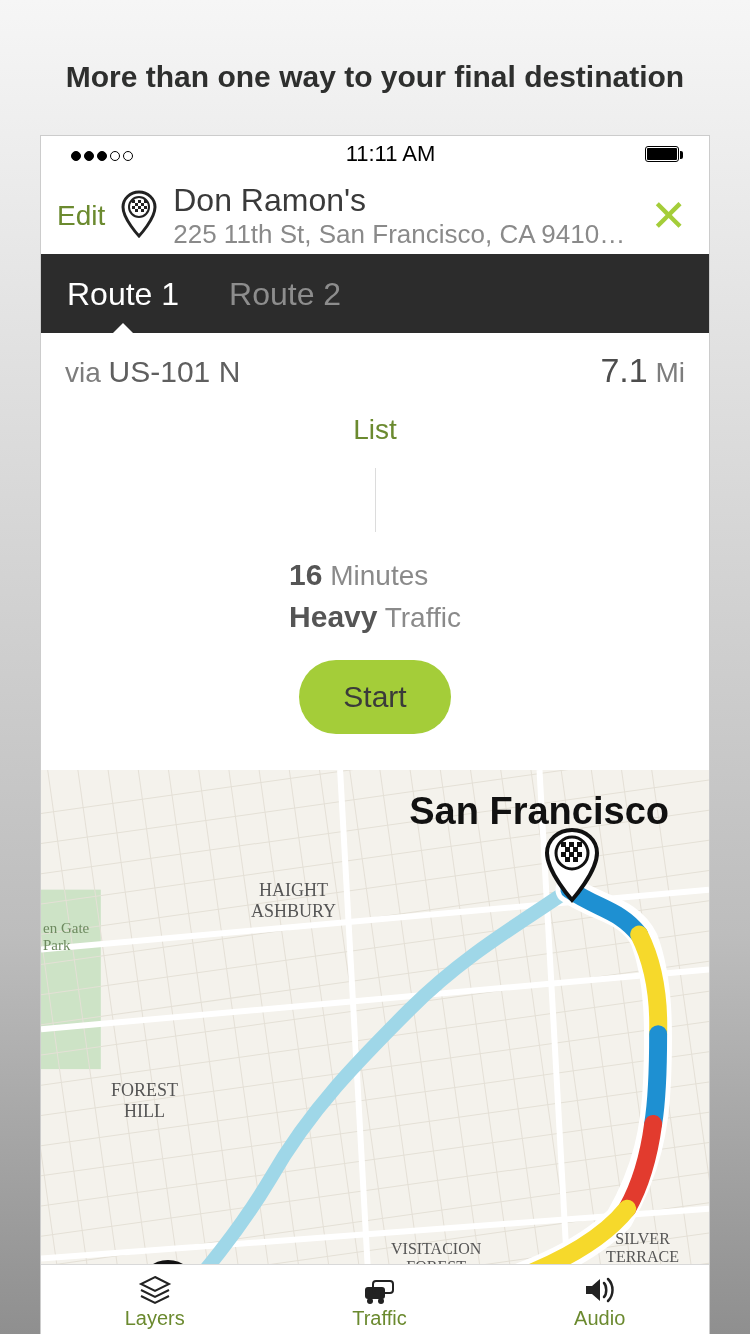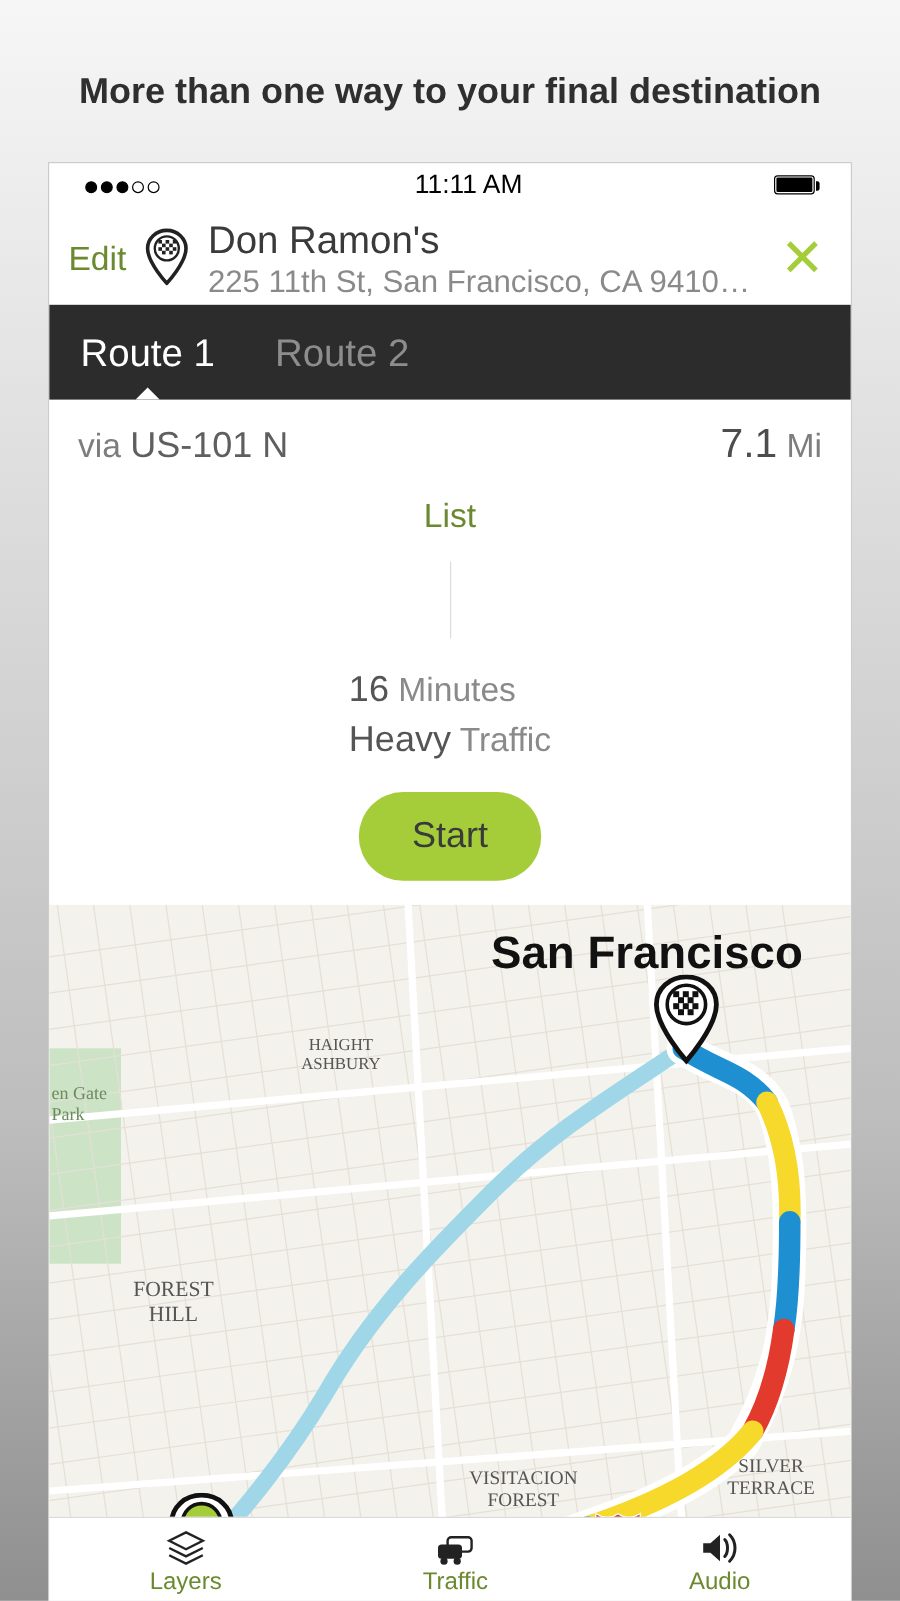--- a/index.html
+++ b/index.html
@@ -29,30 +29,30 @@
 .dest .addr { font-size:26px; color:#8a8a8a; white-space:nowrap; overflow:hidden; text-overflow:ellipsis; }
 .dest .close { color:#a4cd39; font-size:44px; font-weight:300; line-height:1; padding:0 6px; }
 
 
 .tabs { background:#2c2c2c; display:flex; gap:50px; padding: 22px 26px 20px; position:relative; }
 .tab { color:#8d8d8d; font-size:32px; font-weight:300; position:relative; }
 .tab.active { color:#fff; font-weight:400; }
 .tab.active::after { content:""; position:absolute; left:50%; transform:translateX(-50%); bottom:-20px; border:10px solid transparent; border-bottom-color:#fff; }
 
 
-.rinfo { background:#fff; padding: 18px 24px 20px; }
+.rinfo { background:#fff; padding: 18px 24px 36px; }
 .rline1 { display:flex; align-items:baseline; justify-content:space-between; color:#7d7d7d; font-size:28px; }
 .rline1 .via { font-weight:300; }
 .rline1 .via b { color:#5f5f5f; font-weight:400; font-size:30px; }
 .rline1 .dist b { color:#4d4d4d; font-size:34px; font-weight:400; }
 .rline2 { display:flex; align-items:center; margin-top:24px; gap:22px;flex-direction:column; }
 .rline2 .list { color:#6b8a2f; font-size:28px; font-weight:300; }
 .rline2 .vr { width:1px; height:64px; background:#dcdcdc; }
 .rline2 .meta { flex:1; color:#8a8a8a; font-size:28px; line-height:1.4; font-weight:300; }
-.rline2 .meta b { color:#555; font-weight:400; font-size:30px; }
+.rline2 .meta b { color:#555; font-weight:700; font-size:30px; }
 .rline2 .start { background:#a4cd39; color:#3a3a3a; border:none; border-radius:38px; font-size:30px; padding: 20px 44px; font-weight:400; }
 
 
 .map { position:relative; height:536px; background:#f4f2ec; overflow:hidden; }
 .map svg { position:absolute; inset:0; }
 .map .label { position:absolute; font-family:Georgia,serif; color:#555; }
 .sf-title { position:absolute; top:20px; right:40px; font-size:38px; font-weight:700; color:#111; font-family:inherit; }
 .shield { position:absolute; width:44px; height:44px; }
 
 
@@ -203,21 +203,21 @@
         <path d="M619 265 C619 300 618 330 614 355" stroke="#1e90d2" stroke-width="18"></path>
         <path d="M614 355 C610 385 602 415 588 440" stroke="#e23b2e" stroke-width="18"></path>
         <path d="M588 440 C560 475 510 500 450 520" stroke="#f6d92b" stroke-width="18"></path>
         <path d="M450 520 C380 542 310 555 265 590" stroke="#1e90d2" stroke-width="18"></path>
         <path d="M265 590 C240 612 200 585 160 568" stroke="#1e90d2" stroke-width="18"></path>
         <path d="M160 568 C145 560 132 553 128 545" stroke="#f6d92b" stroke-width="18"></path>
       </g>
     </svg>
 
     <div class="sf-title">San Francisco</div>
-    <div class="label" style="top:110px; left:210px; font-size:14px; white-space:pre; text-align:center">HAIGHT
+    <div class="label" style="top:110px; left:210px; font-size:18px; white-space:pre; text-align:center">HAIGHT
 ASHBURY</div>
     <div class="label" style="top:310px; left:70px; font-size:18px; white-space:pre; text-align:center">FOREST
 HILL</div>
     <div class="label" style="top:460px; right:30px; font-size:16px; white-space:pre; text-align:center">SILVER
 TERRACE</div>
     <div class="label" style="bottom:30px; left:350px; font-size:16px; white-space:pre; text-align:center">VISITACION
 FOREST</div>
     <div class="label" style="top:150px; left:2px; font-size:15px; white-space:pre; color:#6d8a5f">en Gate
 Park</div>
 

